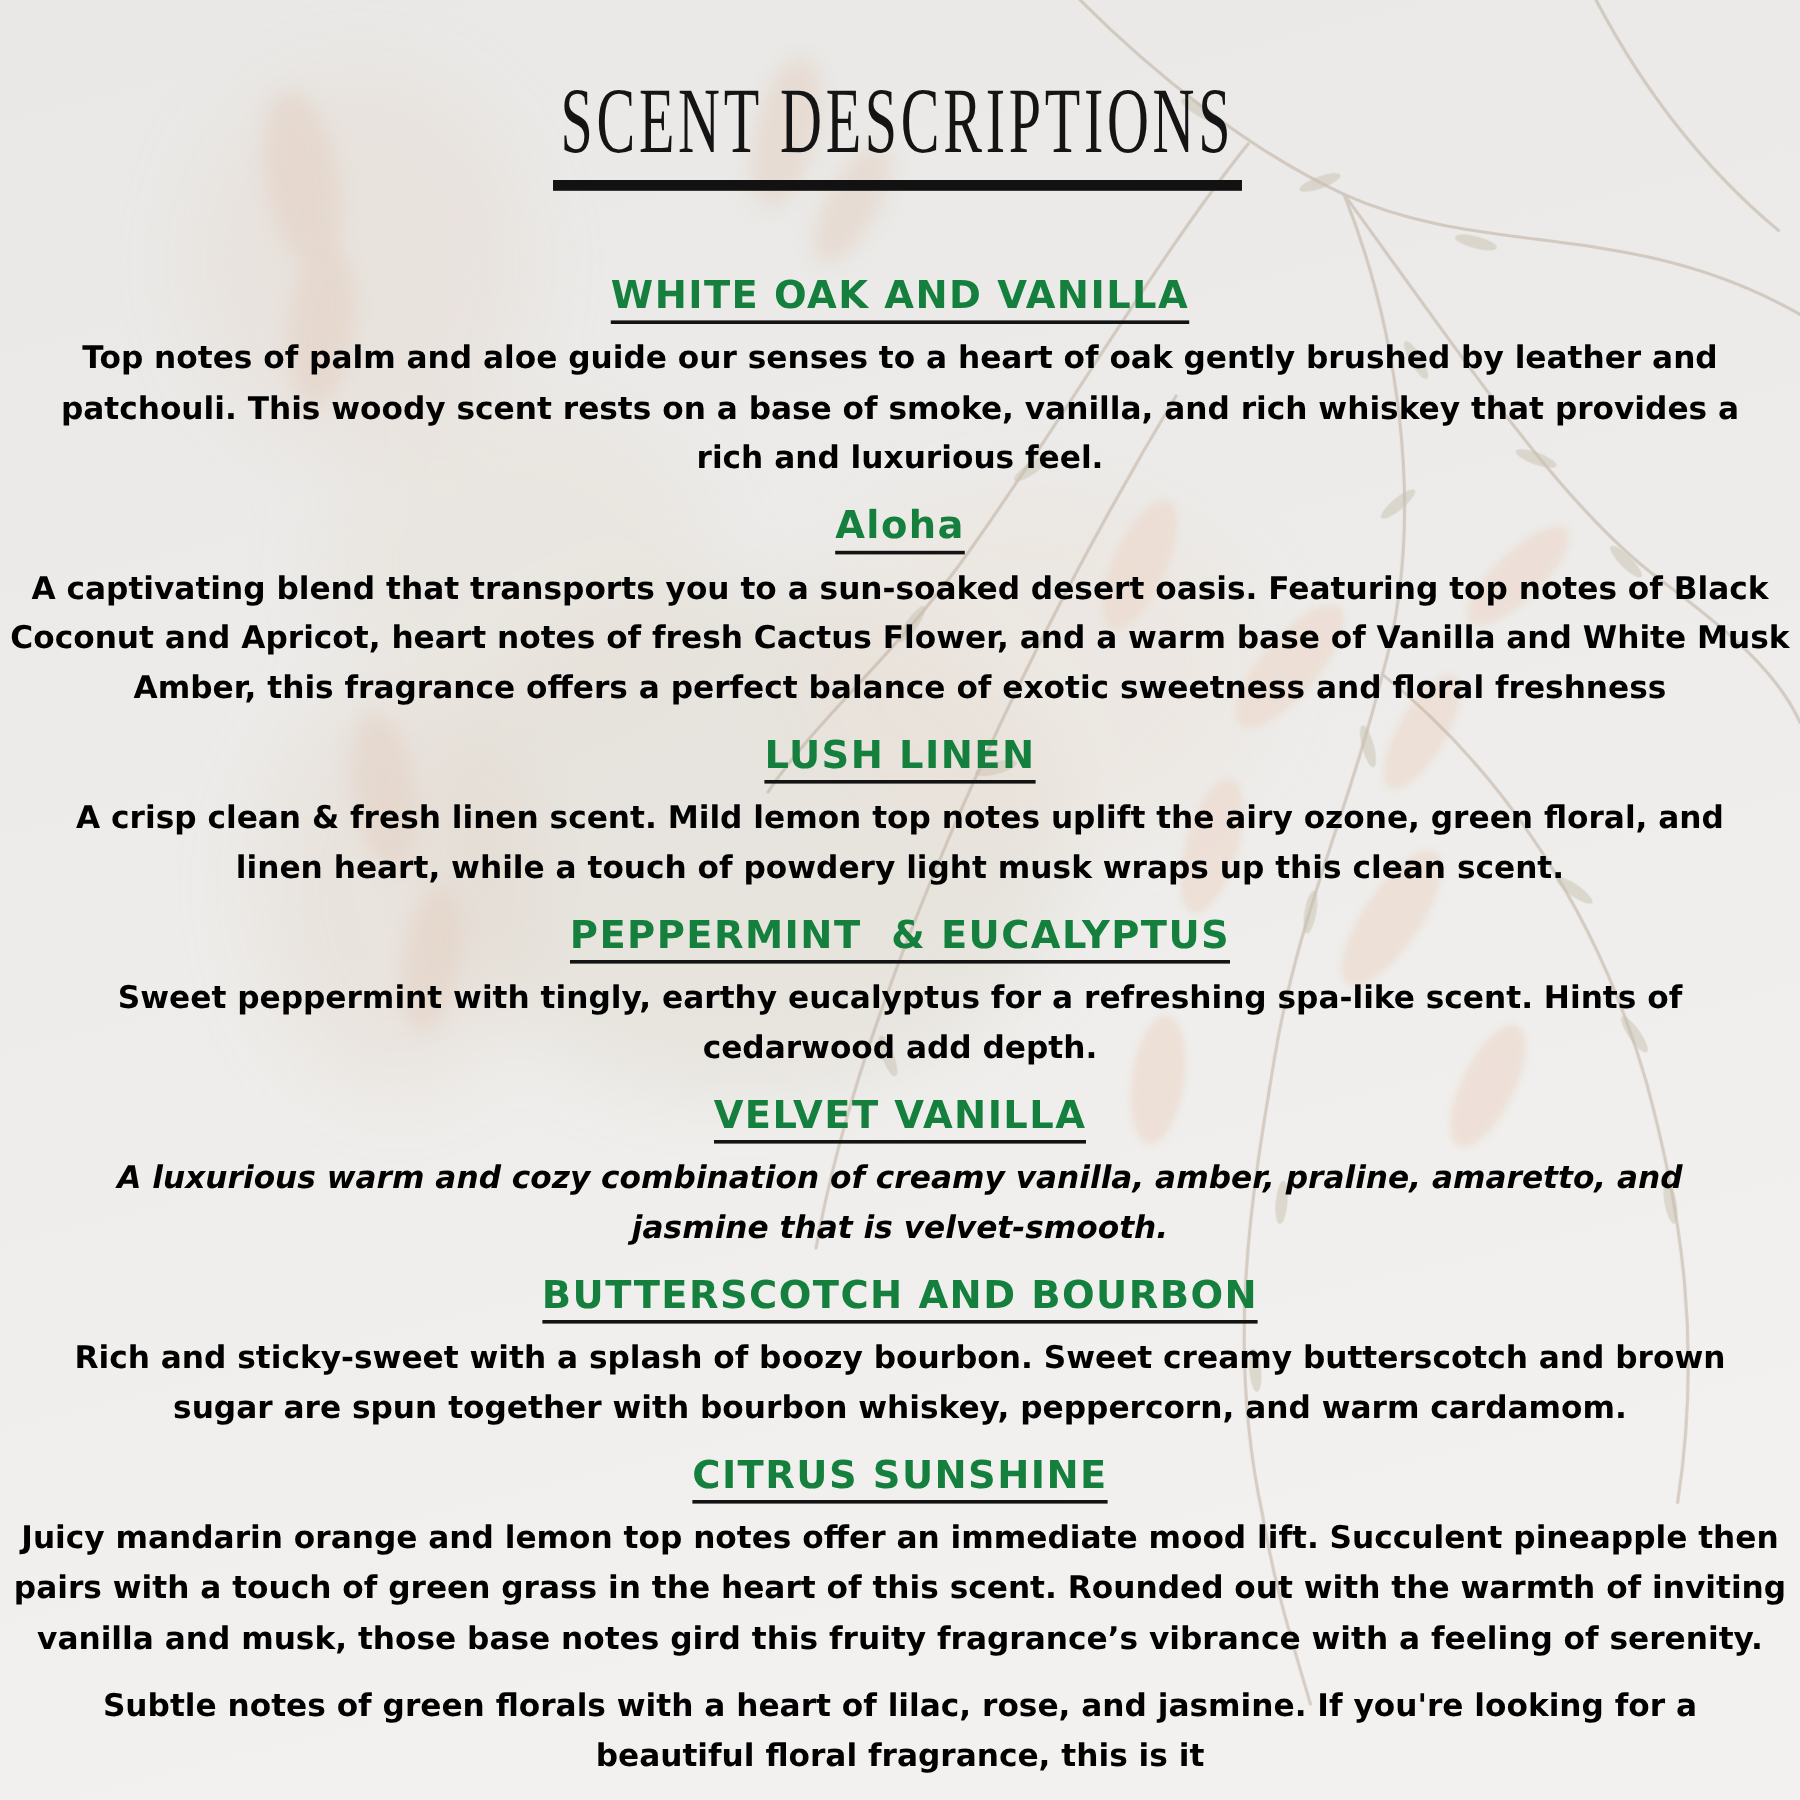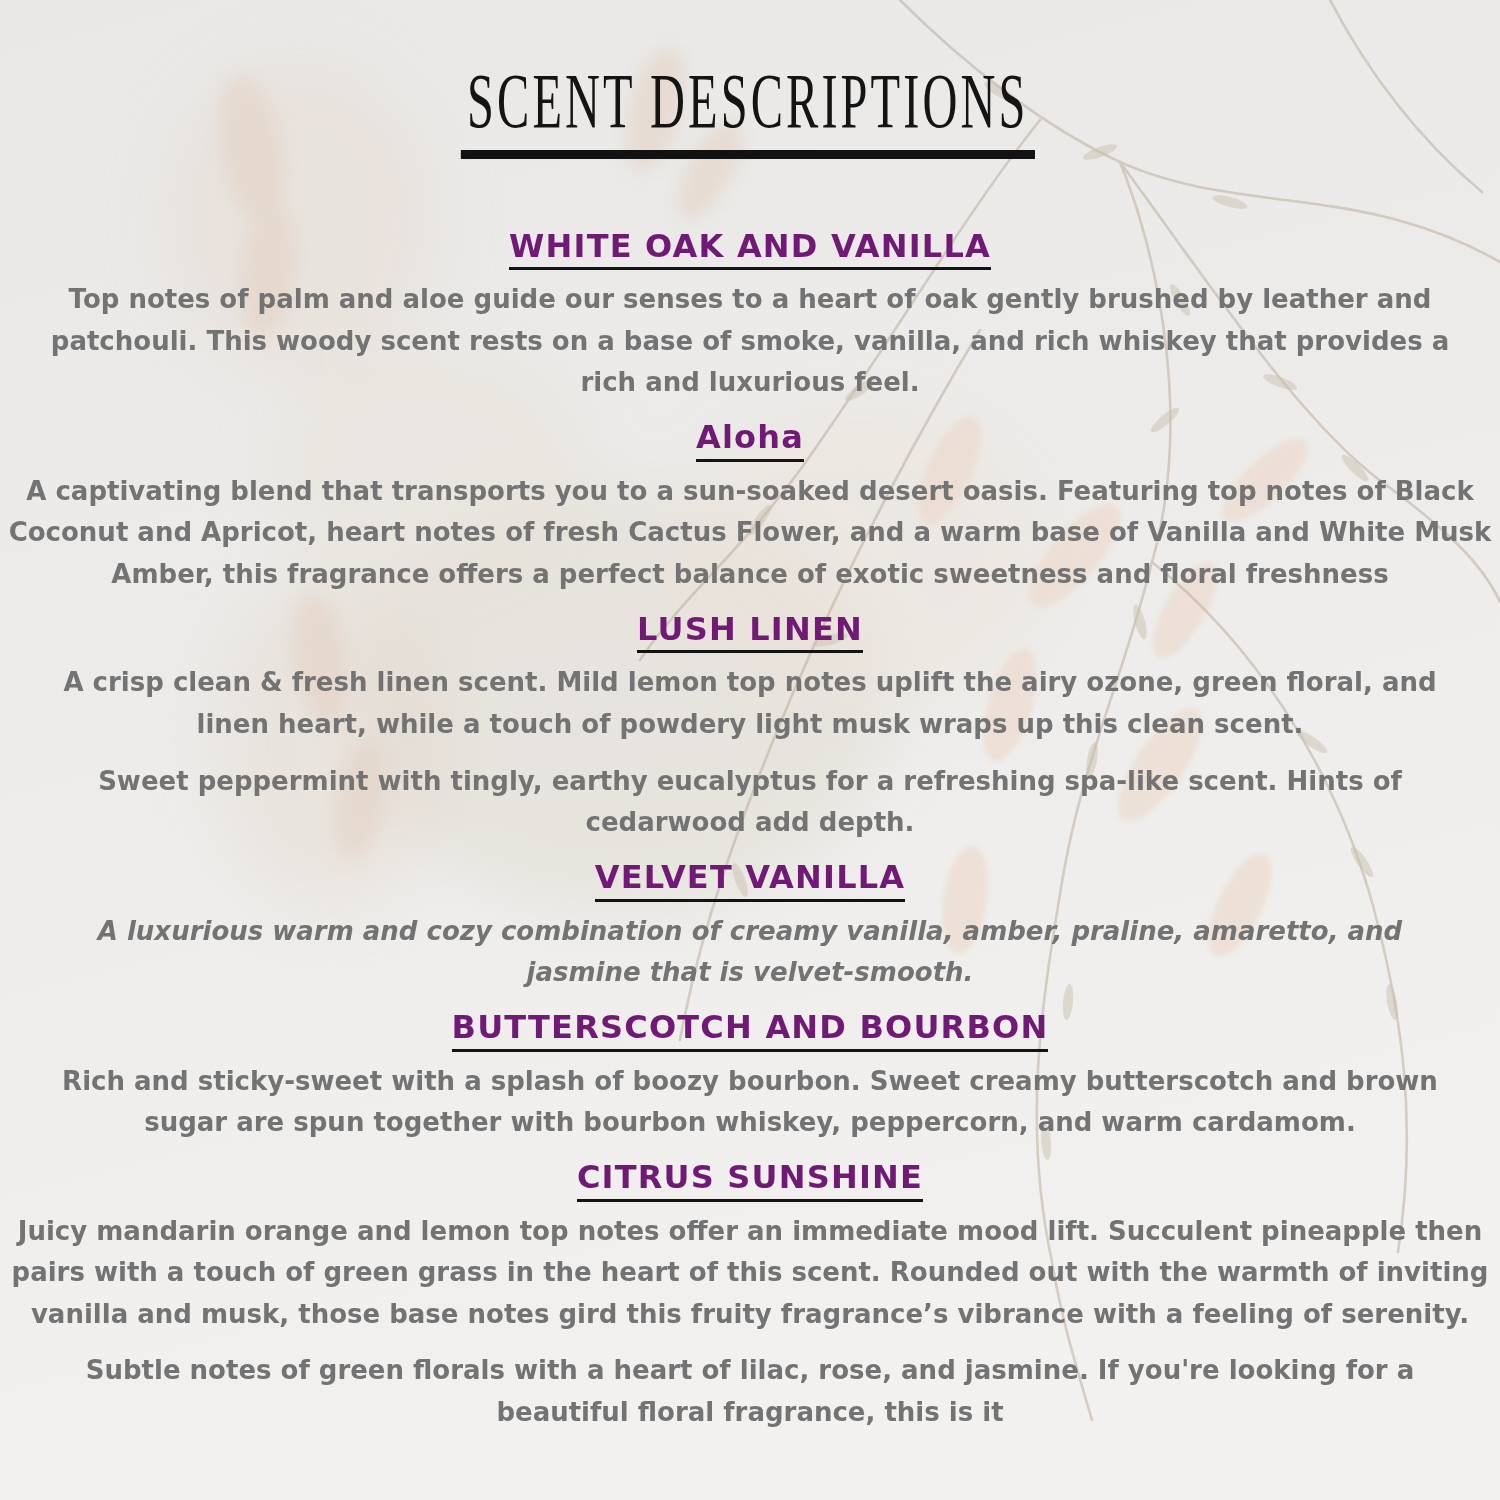--- a/index.html
+++ b/index.html
@@ -39,32 +39,32 @@
     transform-origin: 50% 50%;
     white-space: nowrap;
   }
   .section { margin: 0 auto 15px auto; }
   .scent-heading {
     display: inline-block;
     font-size: 32px;
     font-weight: bold;
     letter-spacing: 1.2px;
     line-height: 1.15;
-    color: #701a75;
+    color: #15803d;
     border-bottom: 3px solid #131313;
     padding-bottom: 3px;
     margin: 0 0 9px 0;
     white-space: pre-wrap;
   }
   .scent-desc {
     font-size: 26px;
     font-weight: bold;
     line-height: 1.6;
     margin: 0 auto;
-    color: #737373;
+    color: #000000;
   }
   .w-default { max-width: 1430px; }
   .w-full    { max-width: 1498px; }
   .w-wide    { max-width: 1480px; }
   .w-narrow  { max-width: 1330px; }
   .w-mid     { max-width: 1410px; font-style: italic; }
 </style>
 </head>
 <body>
 
@@ -164,20 +164,21 @@
     <h2 class="scent-heading">Aloha</h2>
     <p class="scent-desc w-full">A captivating blend that transports you to a sun-soaked desert oasis. Featuring top notes of Black Coconut and Apricot, heart notes of fresh Cactus Flower, and a warm base of Vanilla and White Musk Amber, this fragrance offers a perfect balance of exotic sweetness and floral freshness</p>
   </div>
 
   <div class="section">
     <h2 class="scent-heading">LUSH LINEN</h2>
     <p class="scent-desc w-default">A crisp clean &amp; fresh linen scent. Mild lemon top notes uplift the airy ozone, green floral, and linen heart, while a touch of powdery light musk wraps up this clean scent.</p>
   </div>
 
   <div class="section">
+    <h2 class="scent-heading">PEPPERMINT  &amp; EUCALYPTUS</h2>
     <p class="scent-desc w-narrow">Sweet peppermint with tingly, earthy eucalyptus for a refreshing spa-like scent. Hints of cedarwood add depth.</p>
   </div>
 
   <div class="section">
     <h2 class="scent-heading">VELVET VANILLA</h2>
     <p class="scent-desc w-mid">A luxurious warm and cozy combination of creamy vanilla, amber, praline, amaretto, and jasmine that is velvet-smooth.</p>
   </div>
 
   <div class="section">
     <h2 class="scent-heading">BUTTERSCOTCH AND BOURBON</h2>

